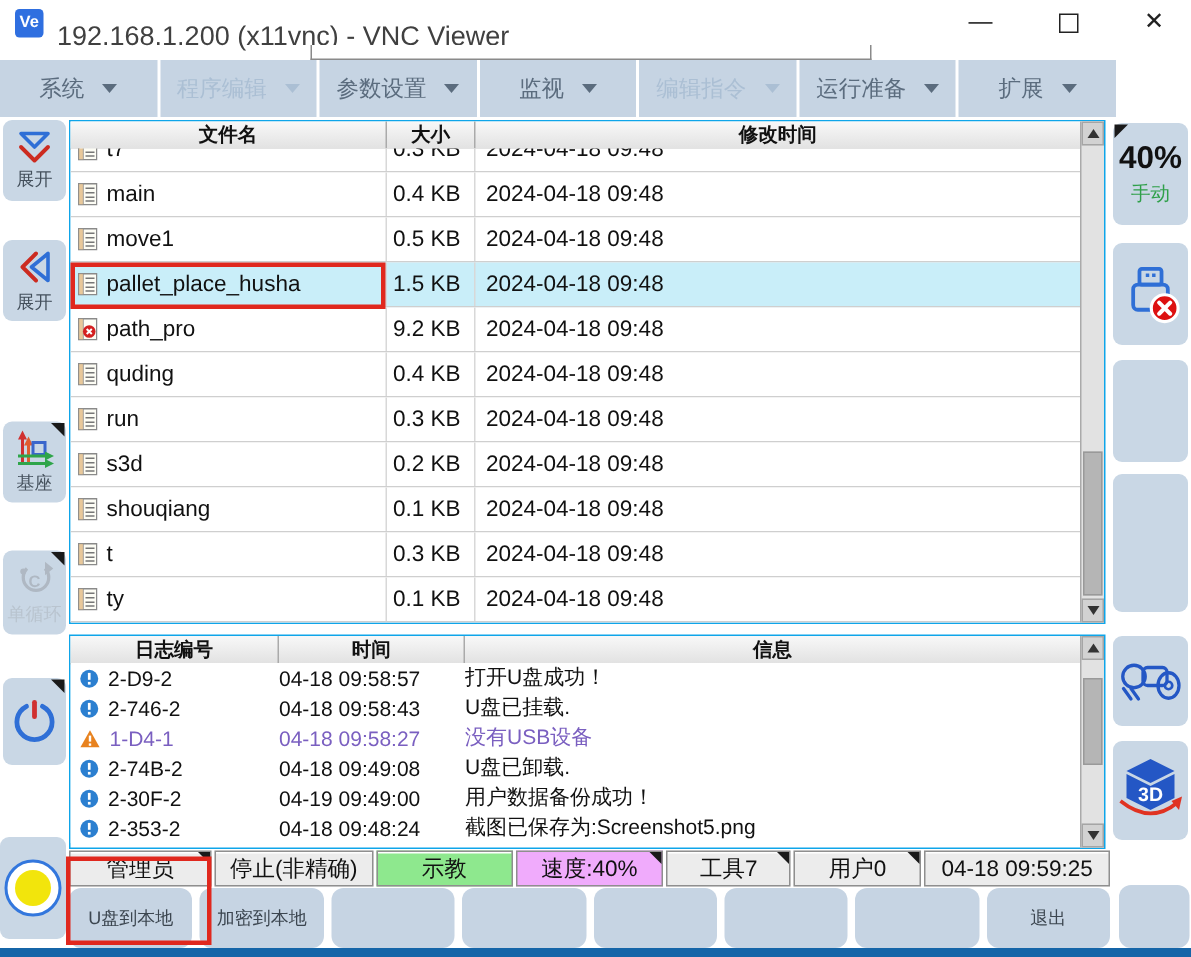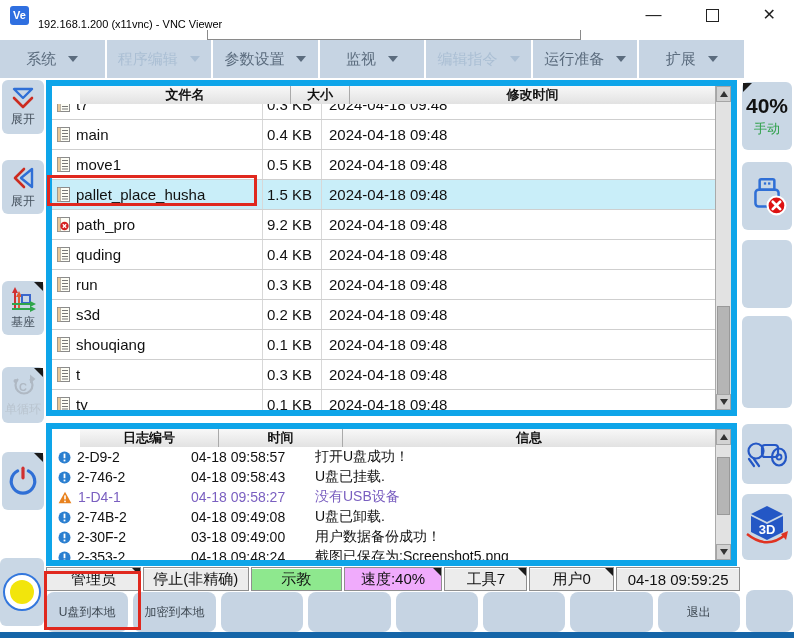--- a/index.html
+++ b/index.html
@@ -2,21 +2,21 @@
 <html><head>
 <meta charset="utf-8">
 <style>
   html,body{margin:0;padding:0;}
   .screen{position:relative;width:794px;height:638px;background:#fff;overflow:hidden;
           font-family:"Liberation Sans",sans-serif;color:#111;}
   
   .titlebar{position:absolute;left:0;top:0;width:794px;height:30px;background:#fff;display:flex;align-items:center;}
   .vnc-logo{width:19px;height:19px;margin-left:10px;background:#2f6fe0;border-radius:3px;color:#fff;
             font-size:11px;font-weight:bold;display:flex;align-items:center;justify-content:center;}
-  .title-text{margin-left:9px;font-size:11px;color:#000000;margin-top:18px;}
+  .title-text{margin-left:9px;font-size:18px;color:#404040;margin-top:18px;}
   .win-controls{position:absolute;right:18px;top:0;height:30px;display:flex;align-items:center;gap:44px;}
   .wc{font-size:16px;color:#222;cursor:default;line-height:1;}
   .wc.max{width:11px;height:11px;border:1.5px solid #222;font-size:0;}
   
   .vnc-tab{position:absolute;left:207px;top:30px;width:372px;height:9px;background:#fff;
            border-left:1px solid #8a8a8a;border-right:1px solid #8a8a8a;border-bottom:1px solid #8a8a8a;}
   
   .menubar{position:absolute;left:0;top:40px;width:744px;height:38px;display:flex;gap:2px;background:#fff;justify-content:flex-end;}
   .menu-item{flex:1;background:#c6d4e3;color:#5b6c7e;font-size:15px;display:flex;align-items:center;justify-content:center;gap:12px;}
   .menu-item.disabled{color:#abbfd4;}
@@ -26,21 +26,21 @@
             align-items:center;justify-content:center;gap:2px;font-size:12px;color:#44505c;}
   .side-btn .corner-tr{position:absolute;top:1px;right:1px;width:0;height:0;border-left:9px solid transparent;border-top:9px solid #1a1a1a;}
   .side-btn .corner-tl{position:absolute;top:1px;left:1px;width:0;height:0;border-right:9px solid transparent;border-top:9px solid #1a1a1a;}
   .side-btn.disabled .lbl{color:#b9c4cf;}
   .side-btn.disabled svg{opacity:.55;}
   .speed-val{font-size:21px;color:#111;font-weight:bold;}
   .speed-mode{font-size:13px;color:#2fa04a;}
   .ring{width:34px;height:34px;border:2px solid #3377dd;border-radius:50%;display:flex;align-items:center;justify-content:center;background:#fff;}
   .yellow-dot{width:24px;height:24px;border-radius:50%;background:#f2e50c;}
   
-  .panel{position:absolute;background:#fff;border:6px solid #0ea5e9;box-sizing:border-box;padding-left:28px;}
+  .panel{position:absolute;background:#fff;border:1px solid #0ea5e9;box-sizing:border-box;}
   .thead{display:flex;height:18px;background:linear-gradient(#f8f8f8,#e2e2e2);border-bottom:1px solid #9b9b9b;
          font-size:13px;font-weight:bold;align-items:center;}
   .thead .hc{height:100%;display:flex;align-items:center;justify-content:center;border-right:1px solid #aaa;box-sizing:border-box;}
   .rows{position:absolute;left:0;right:16px;bottom:0;overflow:hidden;}
   .ftable .rows{top:18px;}
   .frow{height:30px;display:flex;align-items:center;font-size:15px;border-bottom:1px solid #cfcfcf;box-sizing:border-box;background:#fff;}
   .frow.partial{margin-top:-14px;}
   .frow.selected{background:#c9eef9;}
   .fc{height:100%;display:flex;align-items:center;box-sizing:border-box;}
   .fc.name{width:211px;border-right:1px solid #d8d8d8;padding-left:5px;gap:6px;}
@@ -509,21 +509,21 @@
           <div class="lc-id">
             <span class="file-icon">
               <svg width="13" height="13" viewBox="0 0 13 13">
                 <circle cx="6.5" cy="6.5" r="6" fill="#2b7fd0"></circle>
                 <rect x="5.6" y="2.6" width="1.8" height="4.6" fill="#fff"></rect>
                 <rect x="5.6" y="8.6" width="1.8" height="1.8" fill="#fff"></rect>
               </svg>
             </span>
             <span>2-30F-2</span>
           </div>
-          <div class="lc-time">03-18 09:49:00</div>
+          <div class="lc-time">04-19 09:49:00</div>
           <div class="lc-msg">用户数据备份成功！</div>
         </div>
         <div class="lrow">
           <div class="lc-id">
             <span class="file-icon">
               <svg width="13" height="13" viewBox="0 0 13 13">
                 <circle cx="6.5" cy="6.5" r="6" fill="#2b7fd0"></circle>
                 <rect x="5.6" y="2.6" width="1.8" height="4.6" fill="#fff"></rect>
                 <rect x="5.6" y="8.6" width="1.8" height="1.8" fill="#fff"></rect>
               </svg>

